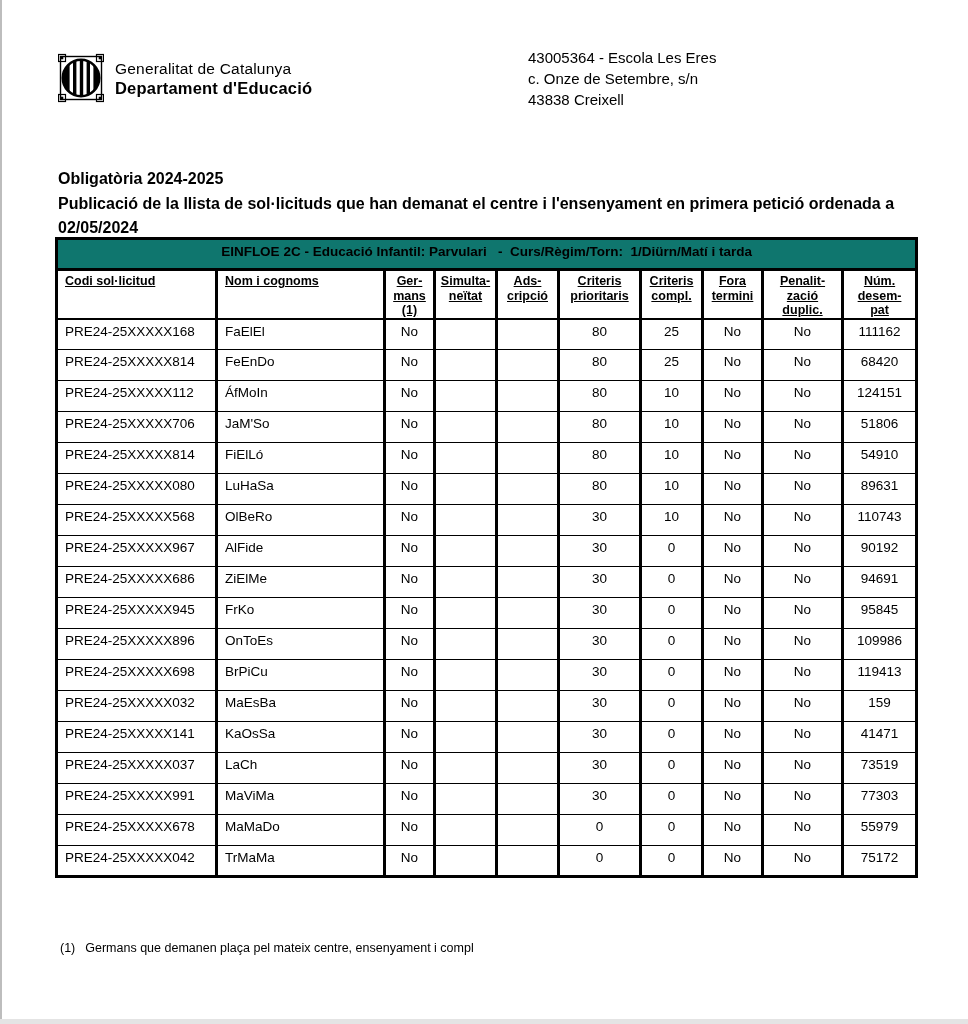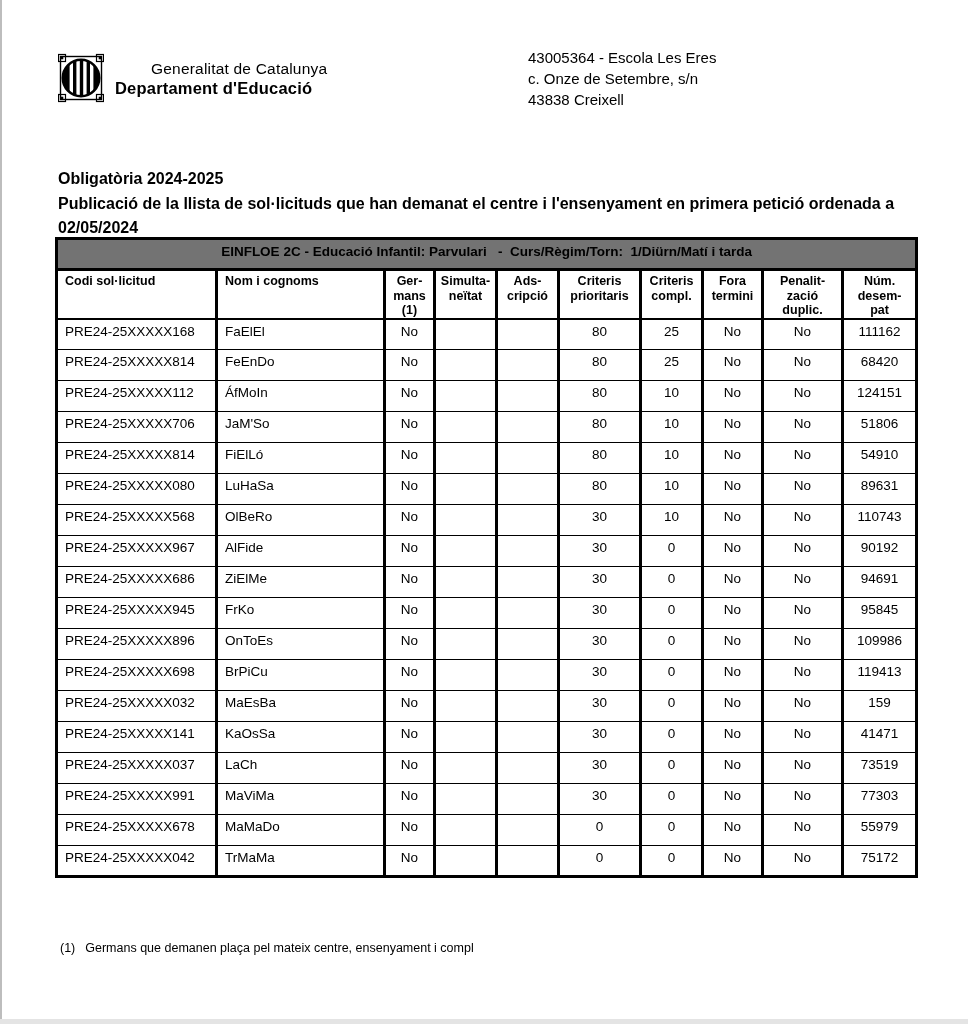--- a/index.html
+++ b/index.html
@@ -11,21 +11,21 @@
     color:#000;
     overflow:hidden;
   }
   .edge-left  { position:absolute; left:0; top:0; width:2px; height:1024px; background:#bdbdbd; }
   .edge-bottom{ position:absolute; left:0; top:1019px; width:968px; height:5px; background:#e4e4e4; }
 
   
   .brand { position:absolute; left:58px; top:53px; display:flex; align-items:flex-start; gap:11px; }
   .brand-logo { width:46px; height:50px; flex:0 0 auto; }
   .brand-text { padding-top:6px; }
-  .brand-line1 { font-size:15.5px; line-height:19px; letter-spacing:0.2px;margin-left:36px; }
+  .brand-line1 { font-size:15.5px; line-height:19px; letter-spacing:0.2px; }
   .brand-line2 { font-size:16.5px; line-height:20px; font-weight:bold; letter-spacing:0.2px; }
 
   
   .center-info { position:absolute; left:528px; top:47px; font-size:15px; line-height:21px; }
 
   
   .doc-title { position:absolute; left:58px; top:131px; width:858px; font-weight:bold; font-size:16px; line-height:24.5px;margin-top:36px; }
 
   
   .list-table {
@@ -37,30 +37,31 @@
     border:1px solid #000;
     border-left-width:3px; border-right-width:3px;
     overflow:hidden;
   }
   .band-cell {
     height:22px;
     font-size:14.5px; font-weight:bold;
     text-align:center; vertical-align:middle;
     white-space:pre;
     border-bottom-width:3px !important;
-    background:#737373;
+    background:#0f766e;
     margin-top:24px;
   }
   .list-table th {
     height:48px;
     font-size:12.5px; font-weight:bold; line-height:14.5px;
     vertical-align:top; text-align:center;
     padding:3px 2px 0 2px;
     white-space:pre-line;
     border-bottom-width:2px !important;
+    text-decoration:underline;
   }
   .list-table th.al, .list-table td.al { text-align:left; padding-left:7px; }
   .list-table td {
     height:31px;
     font-size:13.5px; line-height:15px;
     vertical-align:top; text-align:center;
     padding-top:4px;
   }
   
   .w0{width:160px}.w1{width:168px}.w2{width:50px}.w3{width:62px}.w4{width:62px}

